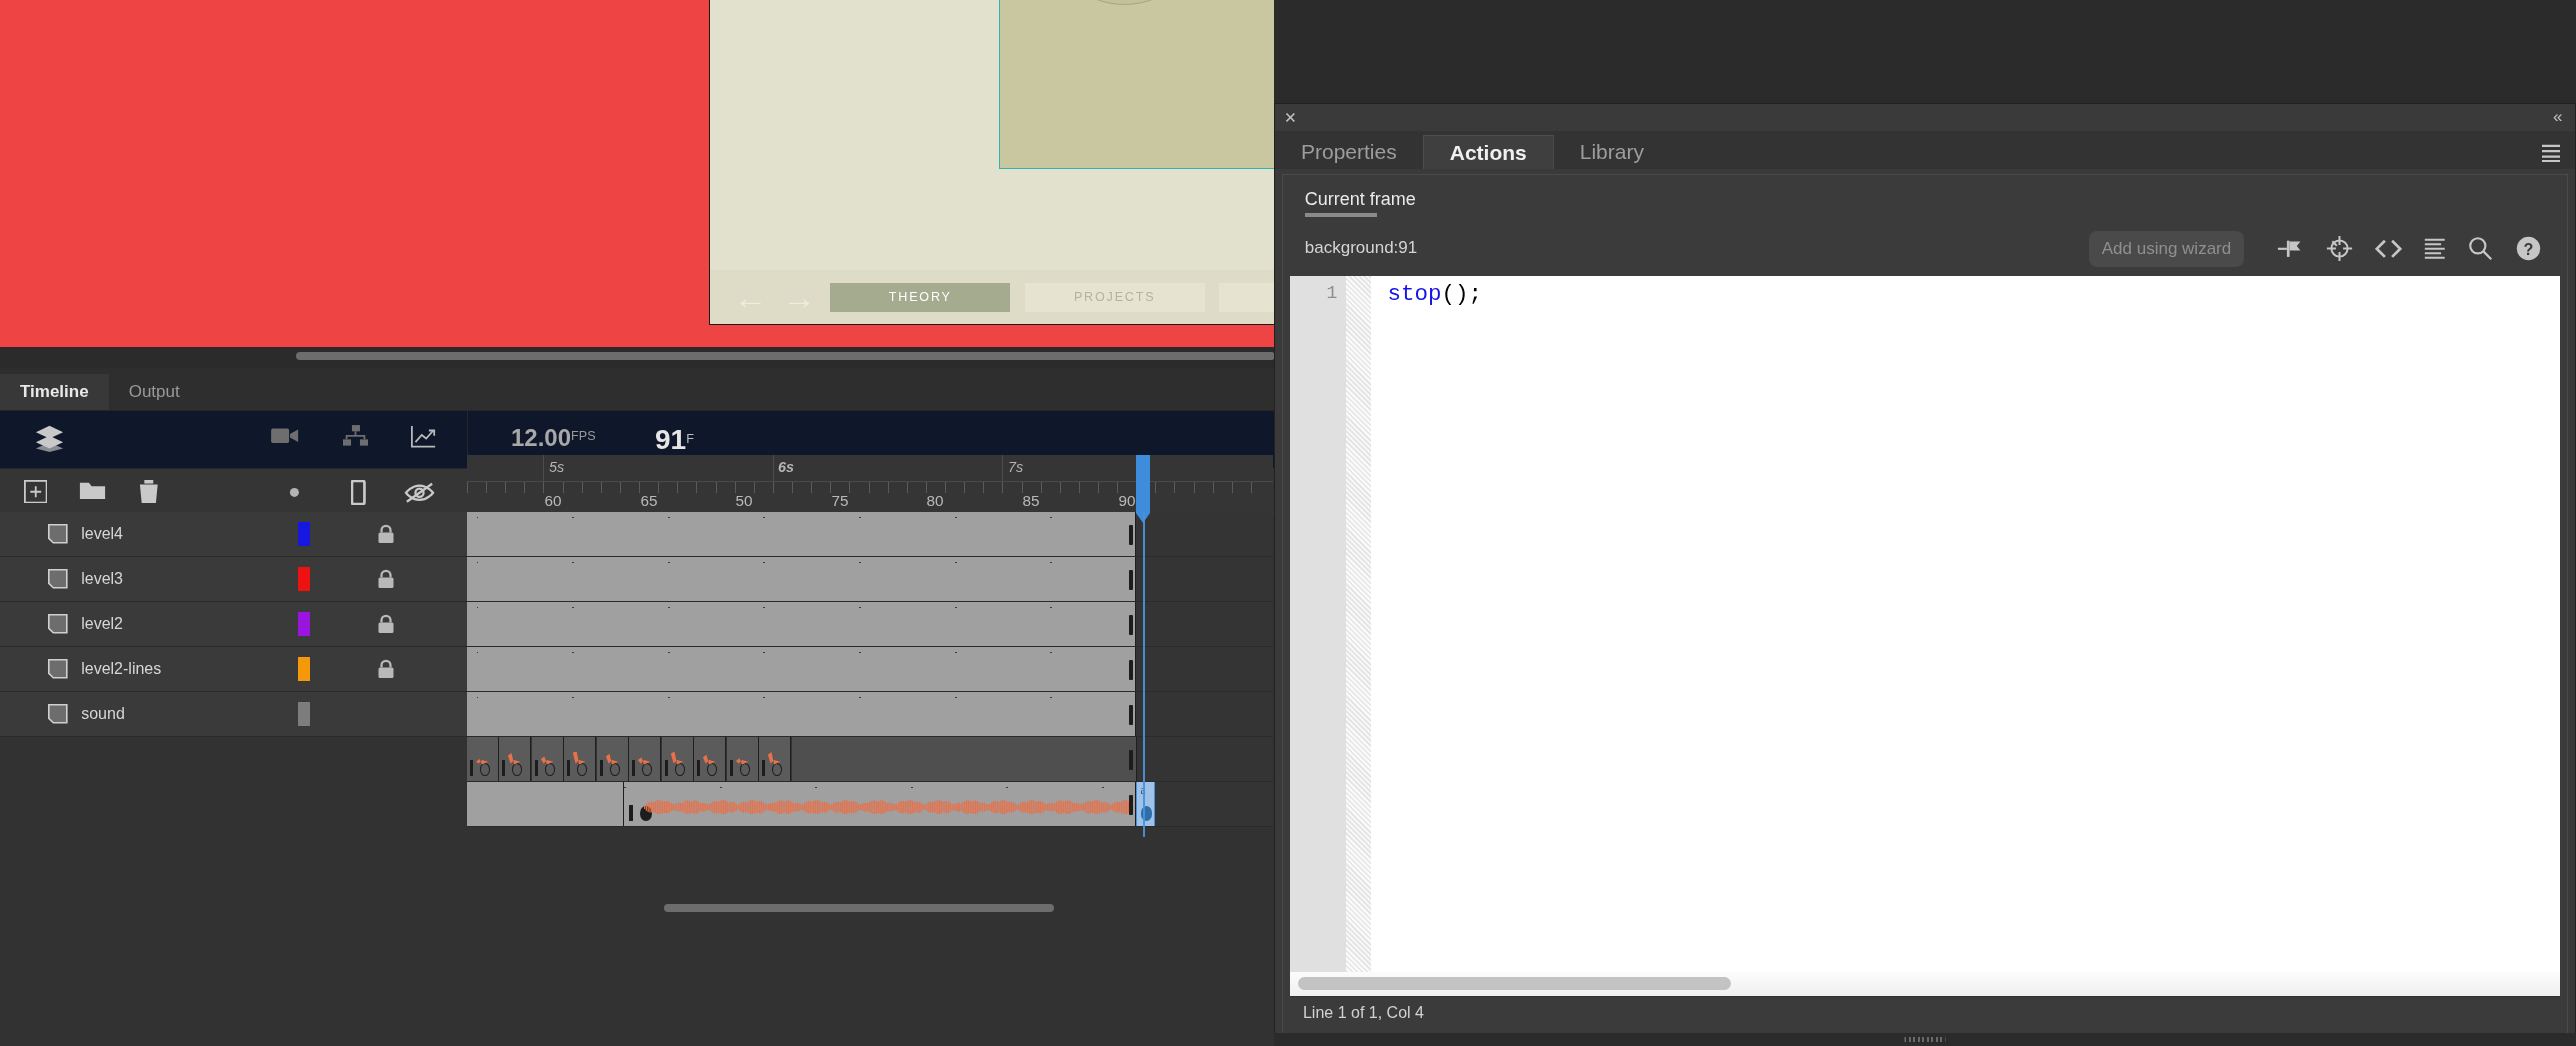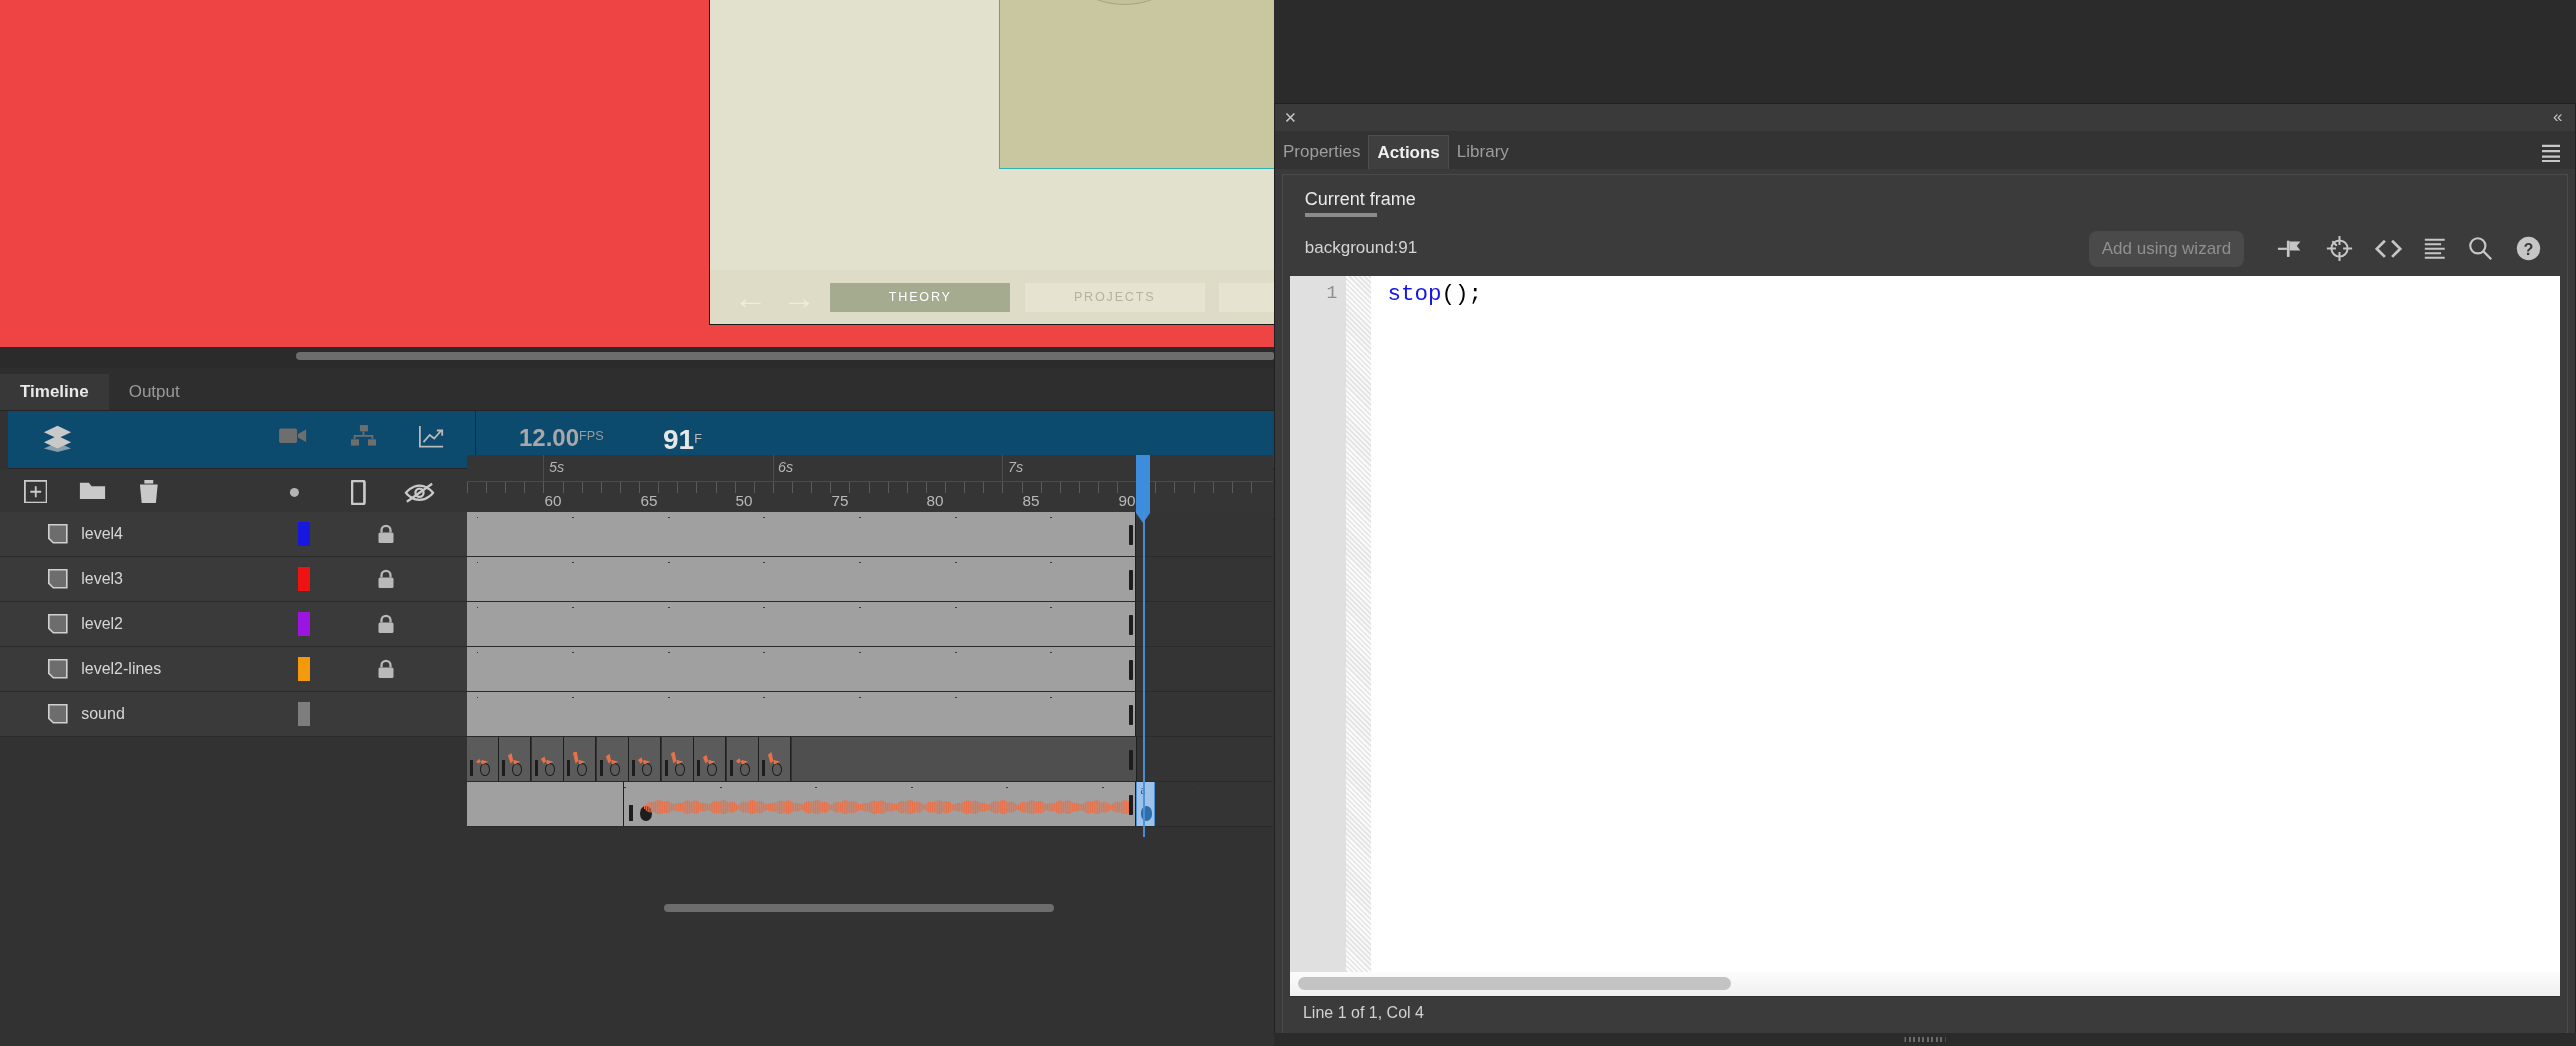--- a/index.html
+++ b/index.html
@@ -55,21 +55,21 @@
     position: absolute; left: 0; top: 368px; width: 1274px; height: 678px;
     background: #323232;
   }
   #tl-tabs { height: 43px; background: #2e2e2e; display: flex; align-items: flex-end; border-bottom: 0.9px solid #252525; }
   .tl-tab {
     padding: 0 20px; height: 36px; display: flex; align-items: center;
     font-size: 17px; color: #9a9a9a;
   }
   .tl-tab.active { color: #e9e9e9; font-weight: bold; background: #383838; }
 
-  #tl-header { height: 58px; background: #0c4a6e; position: relative; border-bottom: 0.9px solid #262626; margin-left: 8px; }
+  #tl-header { height: 58px; background: #0f172a; position: relative; border-bottom: 0.9px solid #262626; }
   #tl-header .layers-icon { position: absolute; left: 34px; top: 12.6px; }
   #tl-header .hdr-icons { position: absolute; left: 271px; top: 14.4px; display: flex; gap: 43px; }
   #tl-header .fps { position: absolute; left: 511px; top: 12.6px; color: #a8a8a8; }
   #tl-header .fps b { font-size: 24px; font-weight: bold; color: #a8a8a8; }
   #tl-header .fps sup { font-size: 12.6px; color: #9a9a9a; }
   #tl-header .frm { position: absolute; left: 655px; top: 12.6px; }
   #tl-header .frm b { font-size: 28px; font-weight: bold; color: #e6e6e6; }
   #tl-header .frm sup { font-size: 12.6px; color: #bdbdbd; }
   #tl-header .divider { position: absolute; left: 467px; top: 0; width: 0.9px; height: 58px; background: #272727; }
 
@@ -129,21 +129,21 @@
 
   
   #actions-panel {
     position: absolute; left: 1274px; top: 103px; width: 1302px; height: 943px;
     background: #3a3a3a; border: 0.9px solid #212121;
   }
   #ap-titlebar { height: 27px; background: #3a3a3a; position: relative; }
   #ap-close { position: absolute; left: 9px; top: 4.5px; font-size: 15.3px; color: #c3c3c3; }
   #ap-collapse { position: absolute; right: 12.6px; top: 2.7px; font-size: 17px; color: #c3c3c3; }
   #ap-tabs { height: 38px; background: #333333; display: flex; align-items: flex-end; position: relative; }
-  .ap-tab { padding: 0 8px; height: 34px; display: flex; align-items: center; font-size: 17px; color: #9d9d9d; }
+  .ap-tab { padding: 0 26px; height: 34px; display: flex; align-items: center; font-size: 21px; color: #9d9d9d; }
   .ap-tab.active { color: #f0f0f0; font-weight: bold; background: #3f3f3f; border-top: 0.9px solid #4d4d4d;
                    border-left: 0.9px solid #4d4d4d; border-right: 0.9px solid #4d4d4d; }
   #ap-menu { position: absolute; right: 14.4px; bottom: 7.2px; }
 
   #ap-body { position: absolute; left: 7.2px; top: 70px; right: 7.2px; bottom: 7.2px;
              background: #3b3b3b; border: 0.9px solid #4a4a4a; }
   #ap-curframe { height: 49px; display: flex; align-items: center; padding-left: 21.6px;
                  font-size: 18px; color: #eaeaea; position: relative; }
   #ap-curframe .underline { position: absolute; left: 21.6px; bottom: 7.2px; width: 72px; height: 3.6px; background: #8b8b8b; }
   #ap-toolbar { height: 52px; position: relative; }
@@ -301,21 +301,21 @@
             </svg>
         </span>
       </div>
     </div>
 
     <div id="ruler">
       <div class="sec-row" id="sec-row">
           <div class="sec-div" style="left: 76px;"></div>
           <div class="sec-lbl" style="left: 82px;">5s</div>
           <div class="sec-div" style="left: 306px;"></div>
-          <div class="sec-lbl" style="left: 311px;">6s</div>
+          <div class="sec-lbl" style="left: 311px; font-weight: bold;">6s</div>
           <div class="sec-div" style="left: 535px;"></div>
           <div class="sec-lbl" style="left: 541px;">7s</div>
         </div>
       <div class="tickrow" id="tick-row">
           <div class="tick" style="left: 0px;"></div>
           <div class="tick" style="left: 19px;"></div>
           <div class="tick" style="left: 38px;"></div>
           <div class="tick" style="left: 57px;"></div>
           <div class="tick" style="left: 76px;"></div>
           <div class="tick" style="left: 96px;"></div>

